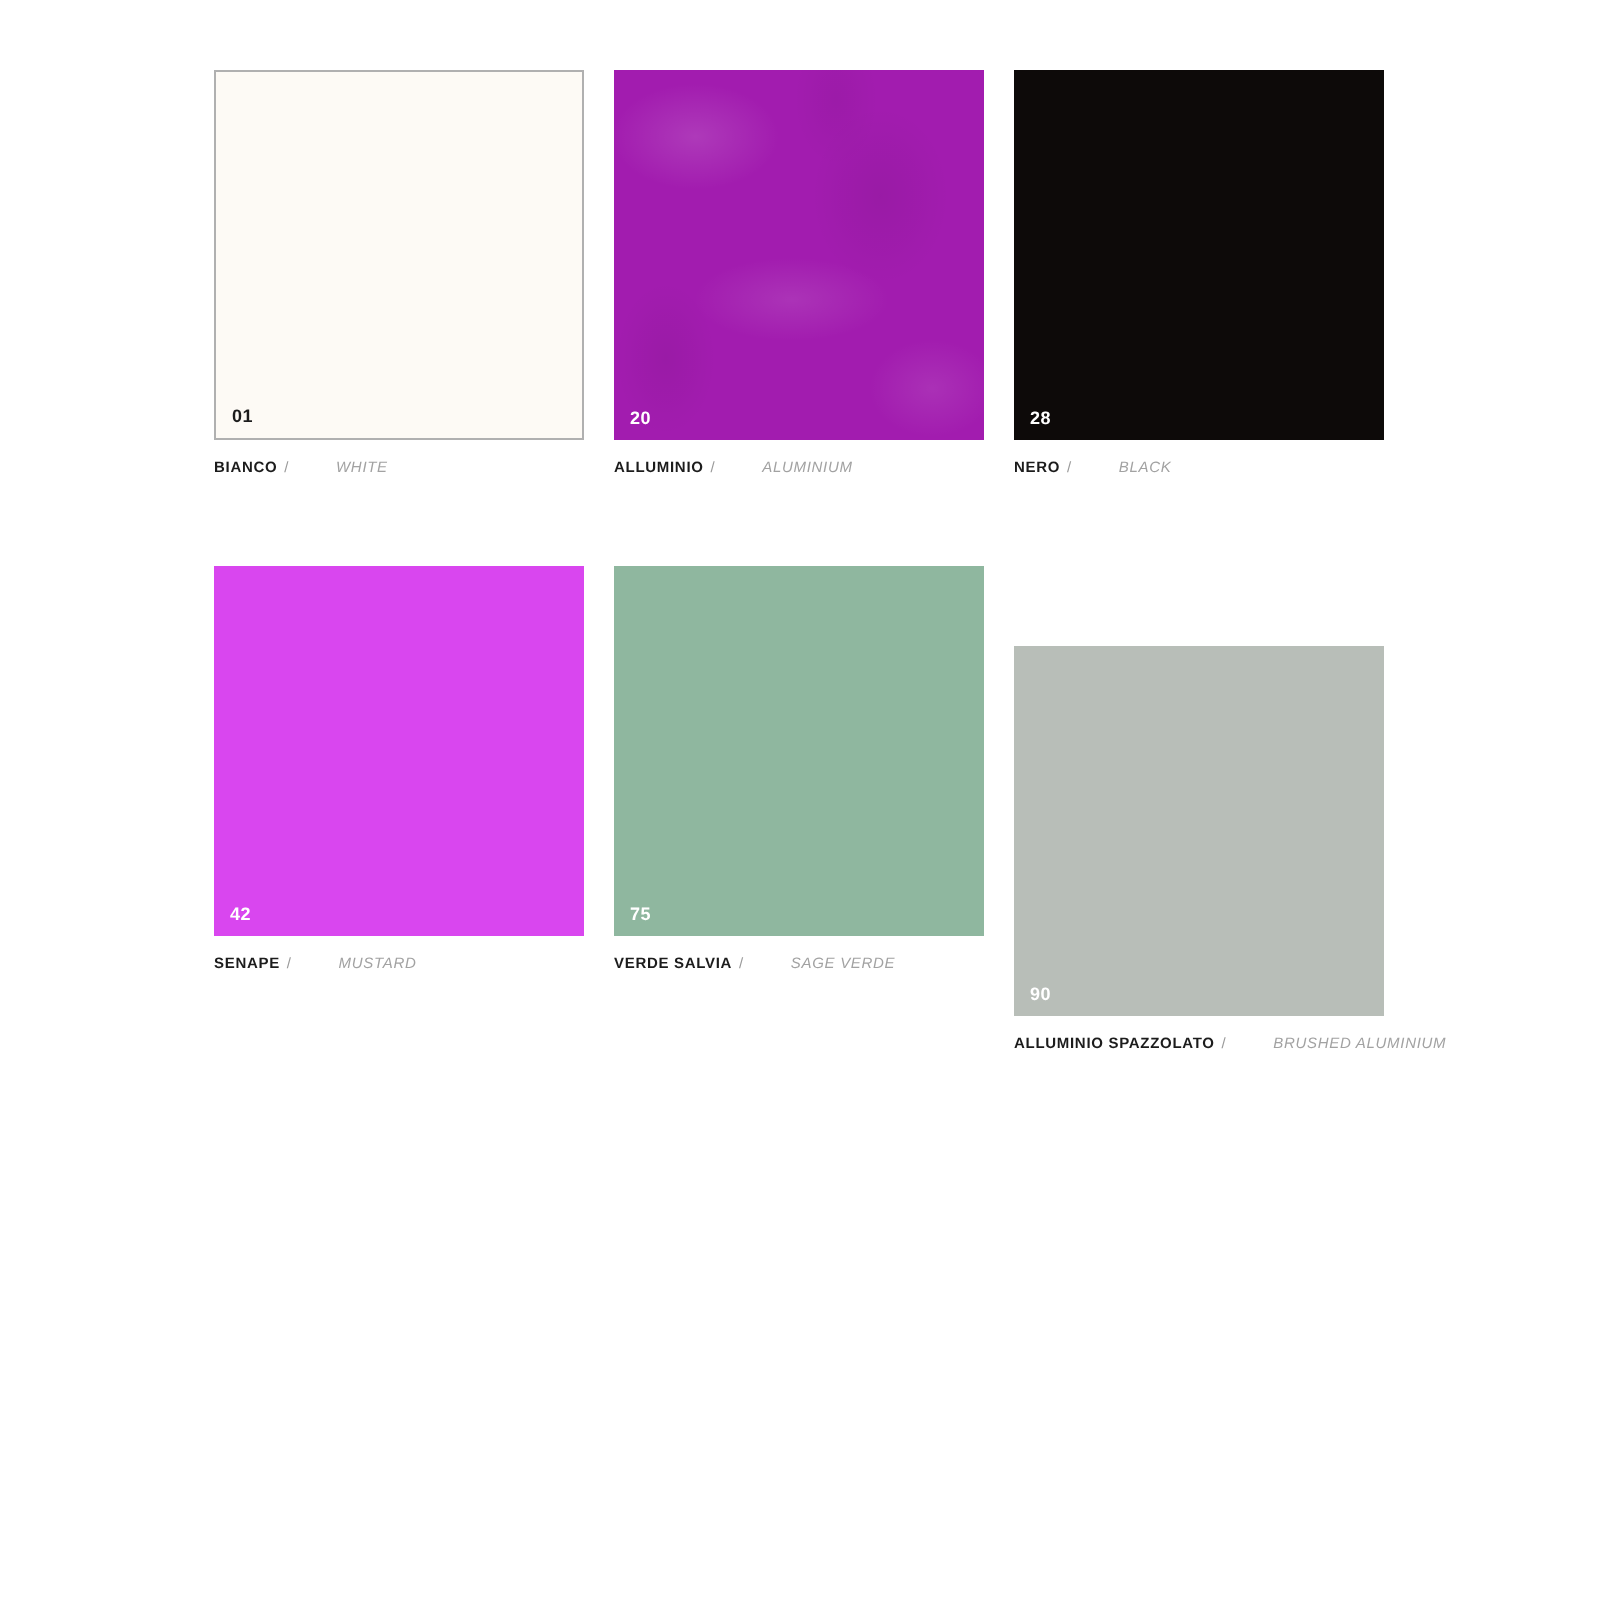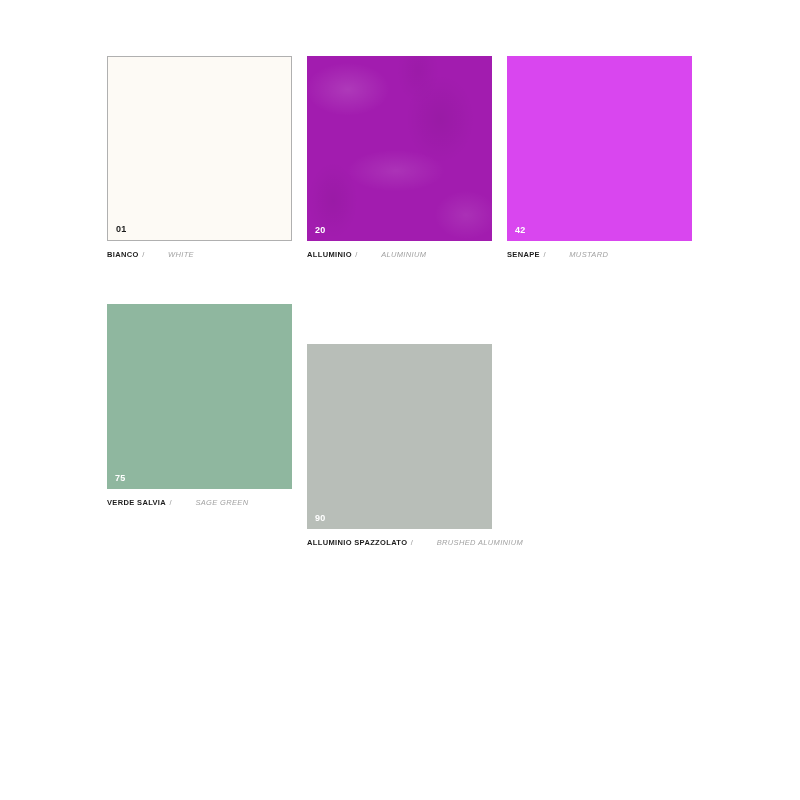--- a/index.html
+++ b/index.html
@@ -13,21 +13,21 @@
     background: #ffffff;
     font-family: "Liberation Sans", sans-serif;
     overflow: hidden;
   }
 
   #swatch-sheet {
     position: relative;
     width: 800px;
     height: 580px;
     box-sizing: border-box;
-    padding: 56px 0 0 107px;
+    padding: 35px 0 0 107px;
   }
 
   .swatch-grid {
     display: grid;
     grid-template-columns: repeat(3, 185px);
     column-gap: 15px;
     row-gap: 45px;
   }
 
   .swatch-cell {
@@ -110,30 +110,36 @@
         </div>
         <div class="swatch-caption"><span class="caption-it">BIANCO</span> <span class="caption-sep">/</span> <span class="caption-en">WHITE</span></div>
       </div>
       <div class="swatch-cell">
         <div class="swatch-chip is-textured" style="background: #a21caf;">
           <span class="swatch-code" style="color: rgb(255, 255, 255);">20</span>
         </div>
         <div class="swatch-caption"><span class="caption-it">ALLUMINIO</span> <span class="caption-sep">/</span> <span class="caption-en">ALUMINIUM</span></div>
       </div>
       <div class="swatch-cell">
+        <div class="swatch-chip" style="background: rgb(13, 10, 9);">
+          <span class="swatch-code" style="color: rgb(255, 255, 255);">28</span>
+        </div>
+        <div class="swatch-caption"><span class="caption-it">NERO</span> <span class="caption-sep">/</span> <span class="caption-en">BLACK</span></div>
+      </div>
+      <div class="swatch-cell">
         <div class="swatch-chip" style="background: #d946ef;">
           <span class="swatch-code" style="color: rgb(255, 255, 255);">42</span>
         </div>
         <div class="swatch-caption"><span class="caption-it">SENAPE</span> <span class="caption-sep">/</span> <span class="caption-en">MUSTARD</span></div>
       </div>
       <div class="swatch-cell">
         <div class="swatch-chip" style="background: rgb(143, 183, 159);">
           <span class="swatch-code" style="color: rgb(255, 255, 255);">75</span>
         </div>
-        <div class="swatch-caption"><span class="caption-it">VERDE SALVIA</span> <span class="caption-sep">/</span> <span class="caption-en">SAGE GREEN</span></div>
+        <div class="swatch-caption"><span class="caption-it">VERDE SALVIA</span> <span class="caption-sep">/</span> <span class="caption-en">SAGE VERDE</span></div>
       </div>
       <div class="swatch-cell">
         <div class="swatch-chip" style="background: rgb(184, 190, 184); margin-top: 40px;">
           <span class="swatch-code" style="color: rgb(255, 255, 255);">90</span>
         </div>
         <div class="swatch-caption"><span class="caption-it">ALLUMINIO SPAZZOLATO</span> <span class="caption-sep">/</span> <span class="caption-en">BRUSHED ALUMINIUM</span></div>
       </div>
     </div>
 </div>
 

